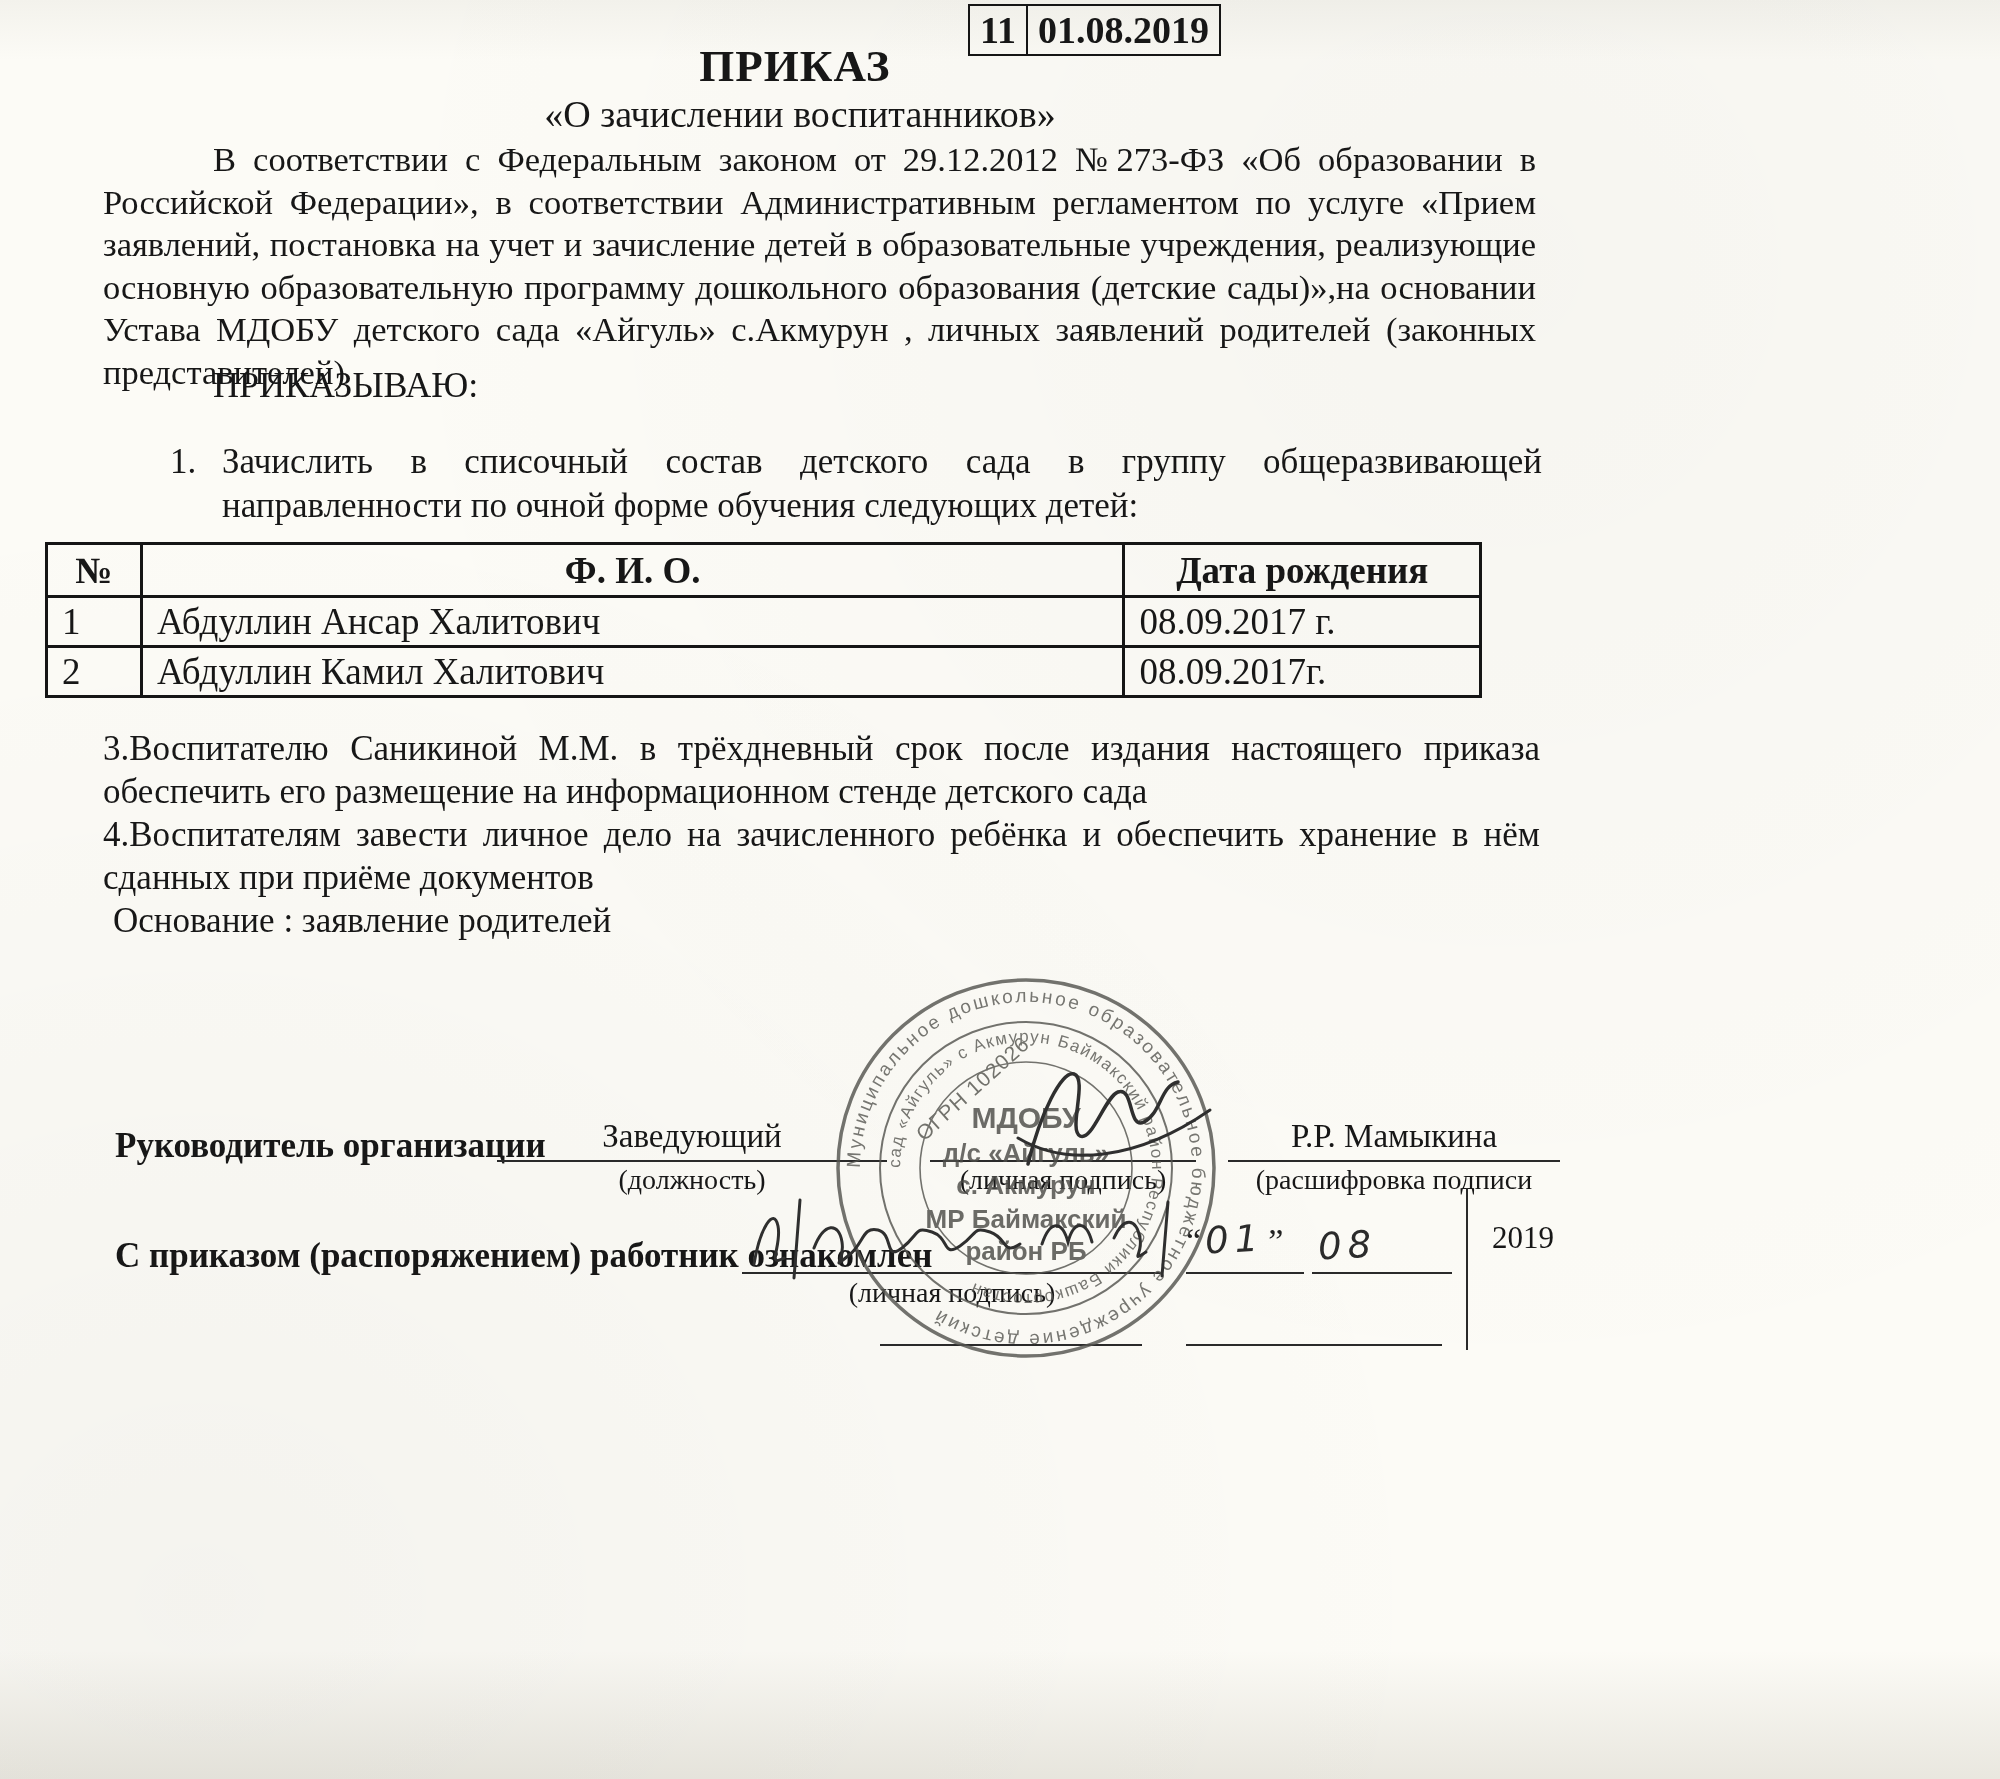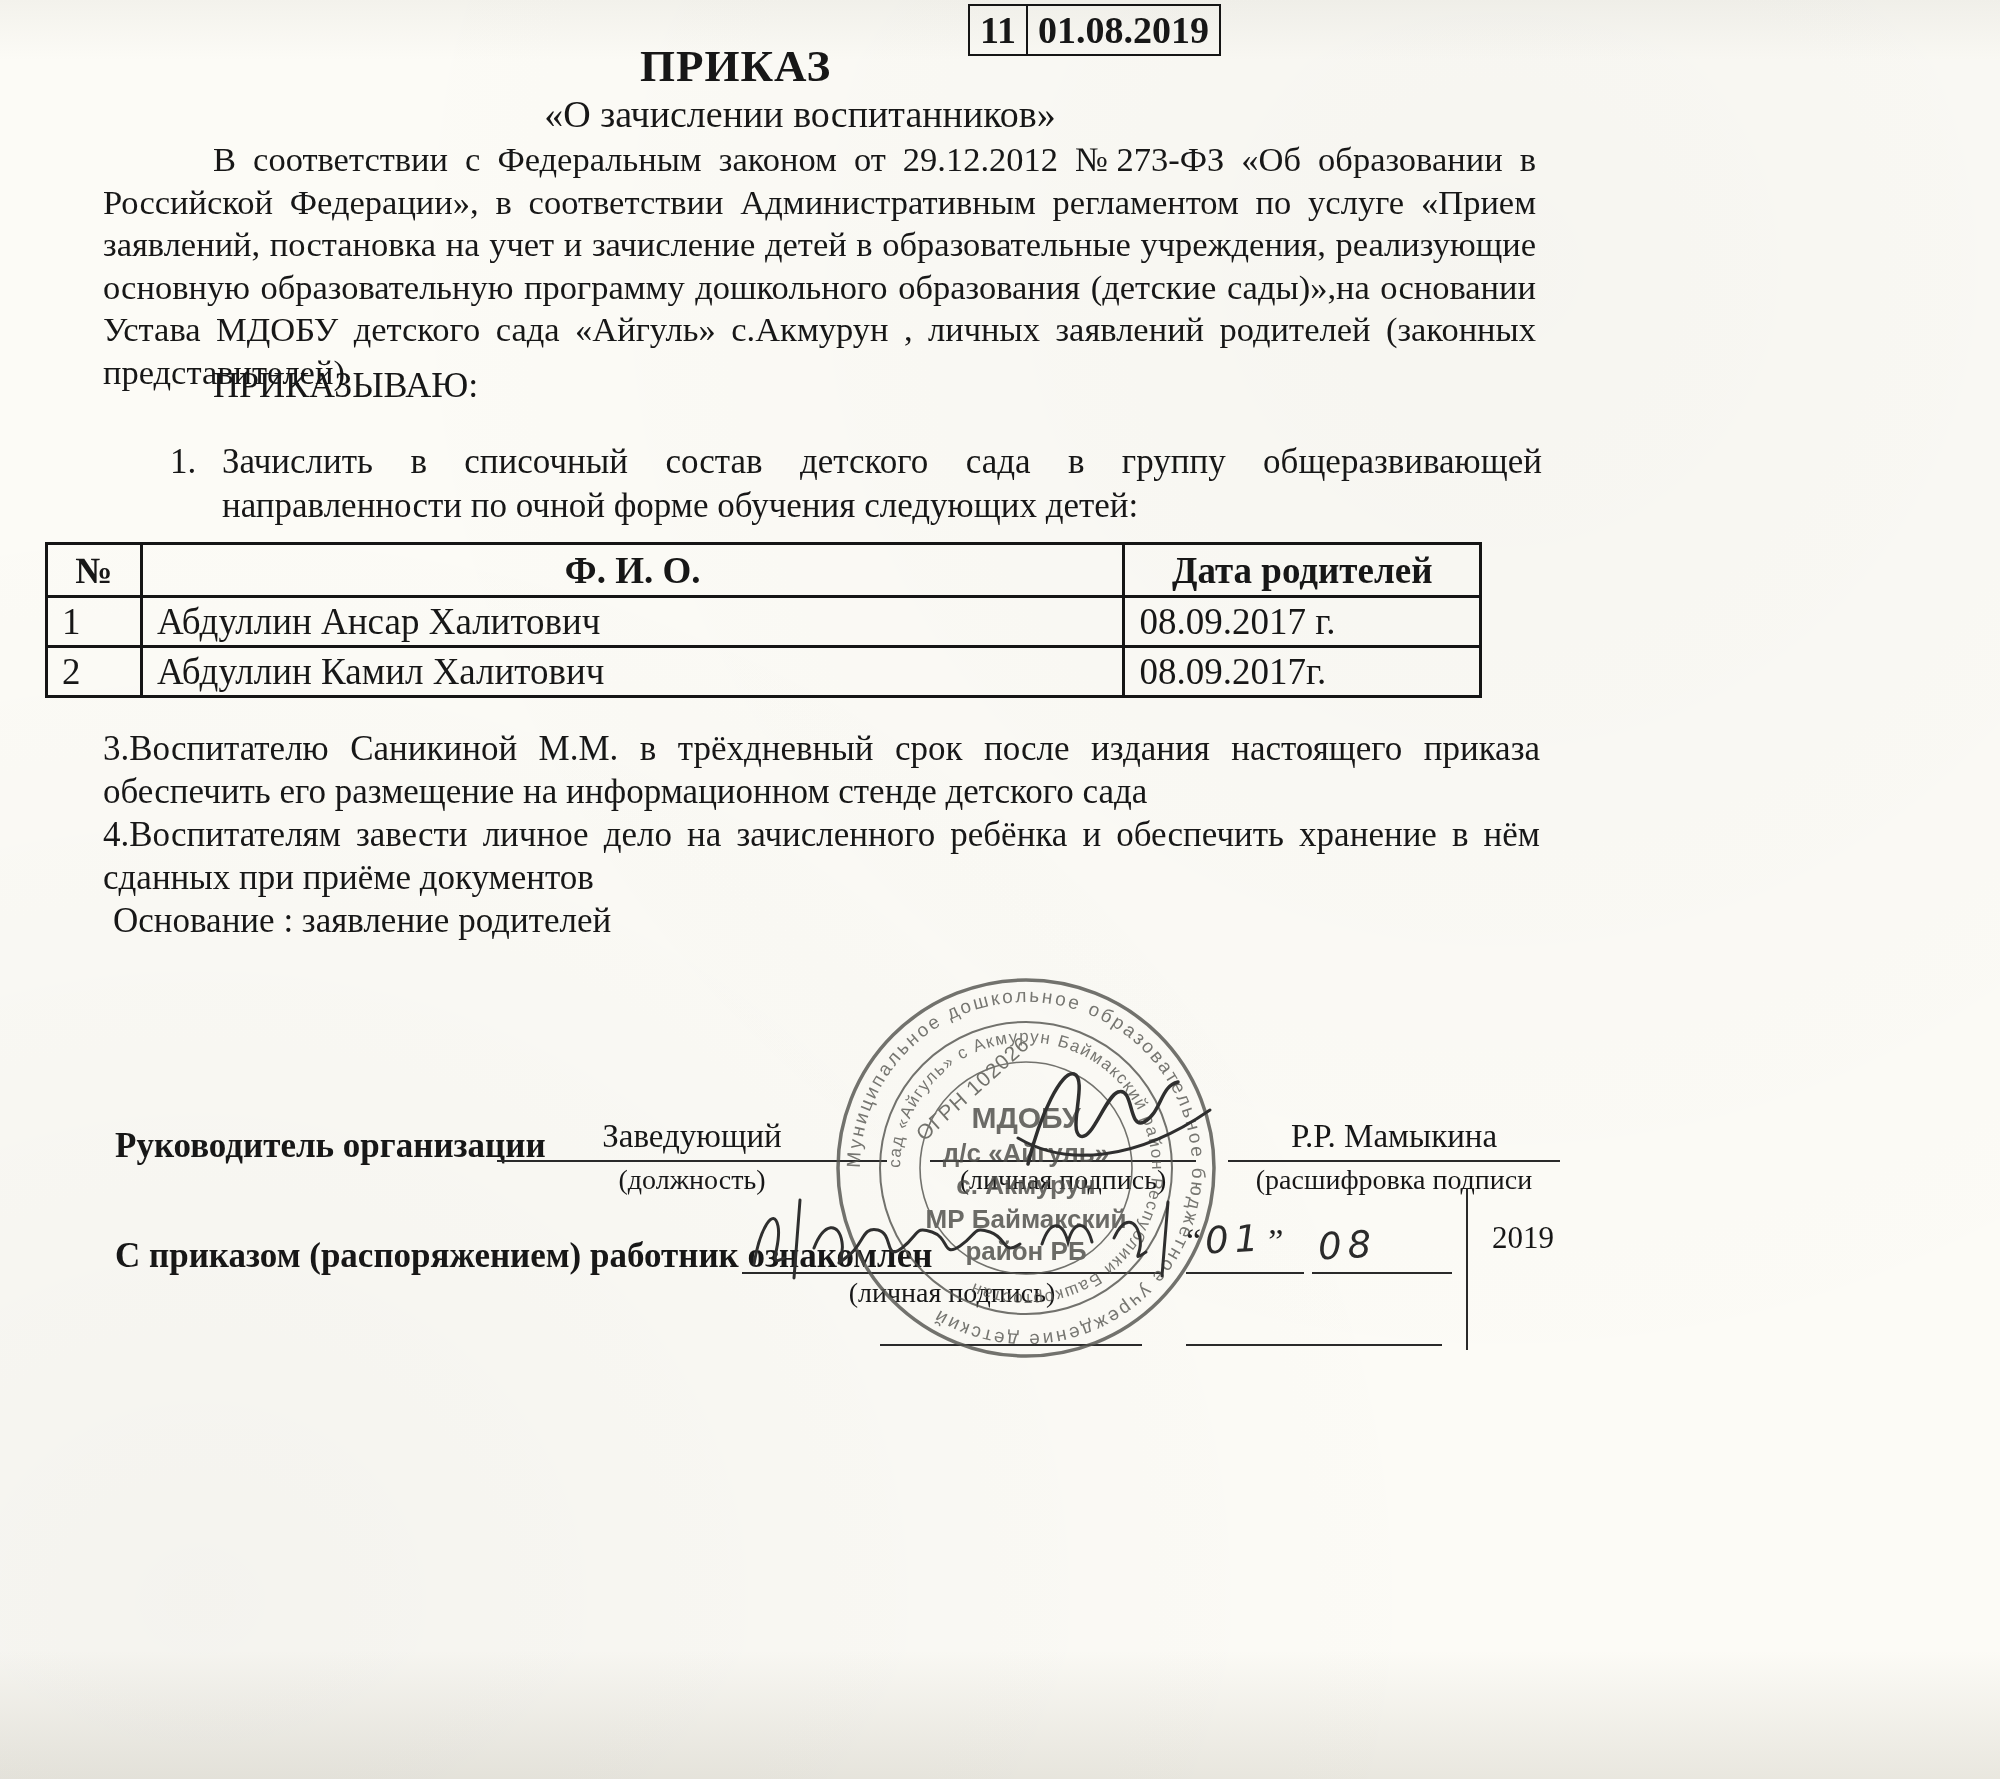--- a/index.html
+++ b/index.html
@@ -14,21 +14,21 @@
       radial-gradient(ellipse at 10% 90%, rgba(0,0,0,0.03), transparent 50%),
       linear-gradient(180deg, #f3f2ec 0px, #fcfbf6 60px, #fcfbf6 1650px, #e9e7df 1779px);
   }
 
   
   .meta-table { position:absolute; left:968px; top:4px; border-collapse:collapse; background:transparent; }
   .meta-table th { width:252px; font-weight:bold; font-size:29px; text-align:center; border:2px solid #151515; padding:1px 10px; }
   .meta-table th.wide { width:328px; }
   .meta-table td { font-weight:bold; font-size:38px; text-align:center; border:2px solid #151515; padding:2px 10px; height:48px; }
 
-  .doc-title { position:absolute; left:640px; top:40px; width:310px; text-align:left; font-size:45px; font-weight:bold; letter-spacing:1px; }
+  .doc-title { position:absolute; left:640px; top:40px; width:310px; text-align:center; font-size:45px; font-weight:bold; letter-spacing:1px; }
   .doc-subtitle { position:absolute; left:50px; top:92px; width:1500px; text-align:center; font-size:38px; }
 
   .intro { position:absolute; left:103px; top:138px; width:1433px; font-size:34.5px; line-height:42.5px; text-align:justify; text-indent:110px; }
 
   .order-word { position:absolute; left:213px; top:364px; font-size:36px; }
 
   .item1 { position:absolute; left:170px; top:440px; width:1372px; display:flex; font-size:35px; line-height:44px; }
   .item1 .marker { width:52px; flex:none; }
   .item1 .txt { flex:1; text-align:justify; }
 
@@ -92,21 +92,21 @@
   <div class="item1">
     <span class="marker">1.</span>
     <span class="txt">Зачислить в списочный состав   детского сада в группу общеразвивающей направленности по очной форме обучения следующих детей:</span>
   </div>
 
   <table class="enroll-table">
     <tbody>
         <tr>
       <th class="col-num">№</th>
       <th class="col-fio">Ф. И. О.</th>
-      <th class="col-birth">Дата родителей</th>
+      <th class="col-birth">Дата рождения</th>
     </tr>
     <tr>
       <td>1</td>
       <td>Абдуллин Ансар  Халитович</td>
       <td>08.09.2017 г.</td>
     </tr>
     <tr>
       <td>2</td>
       <td>Абдуллин  Камил  Халитович</td>
       <td>08.09.2017г.</td>

